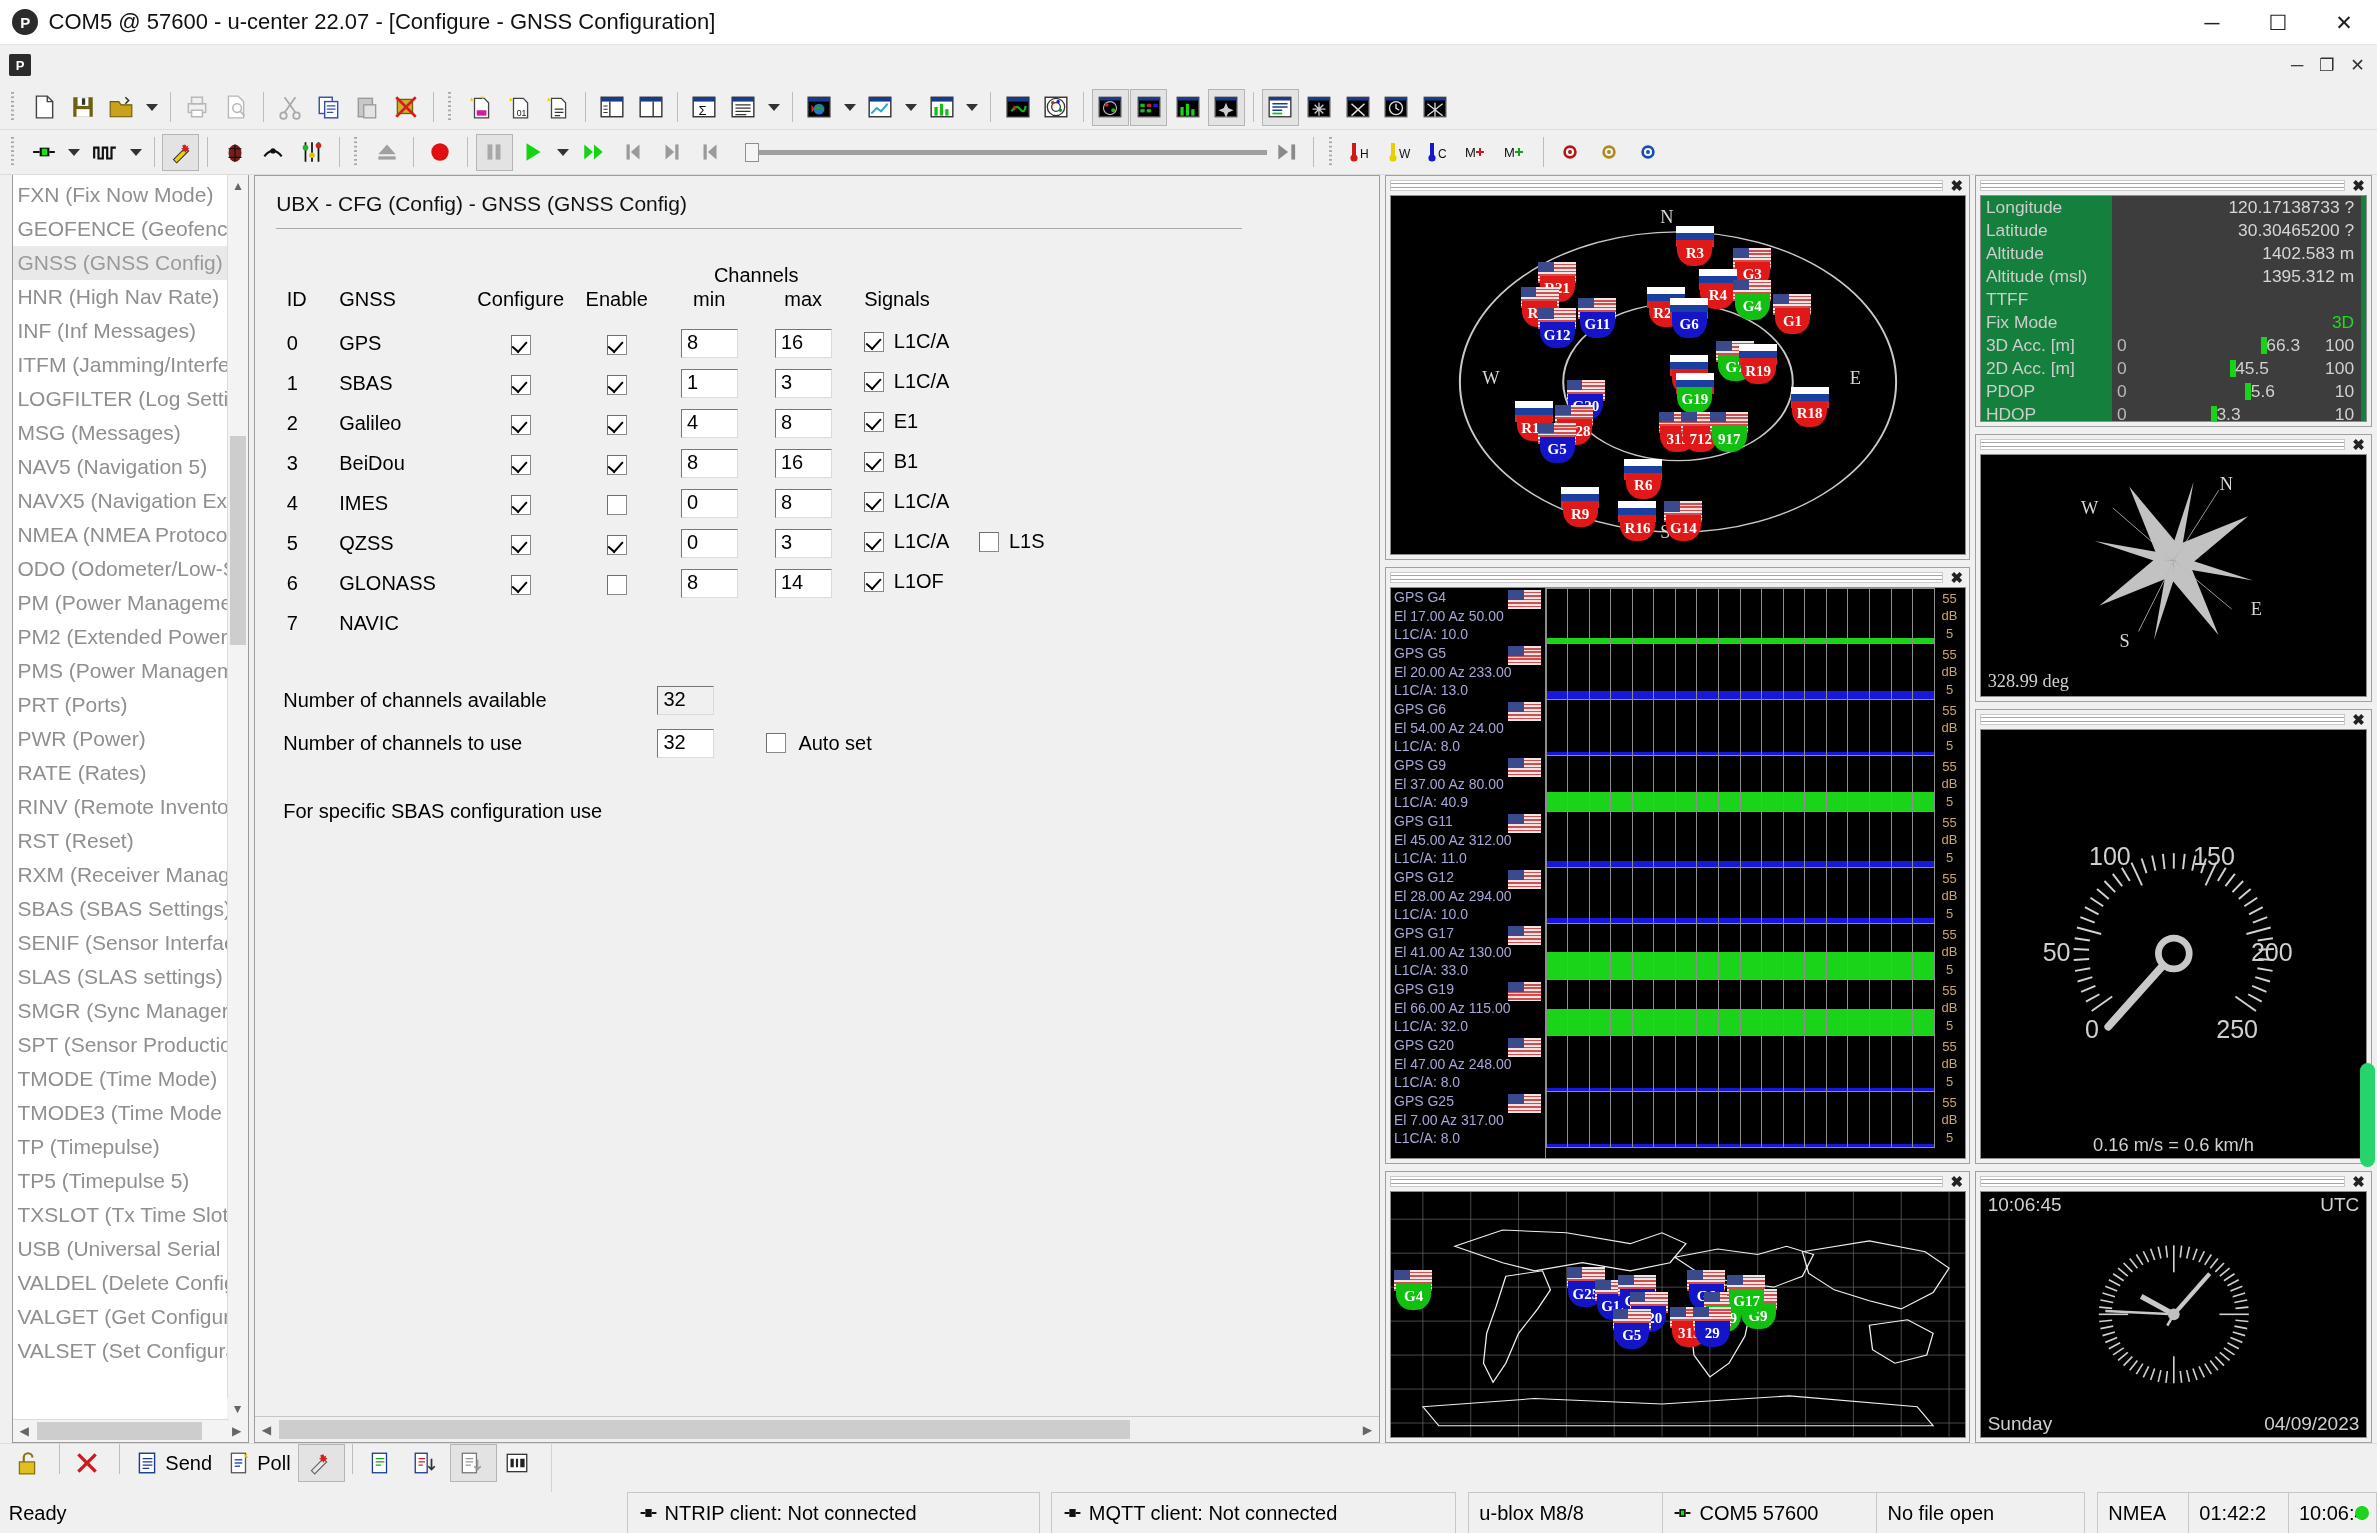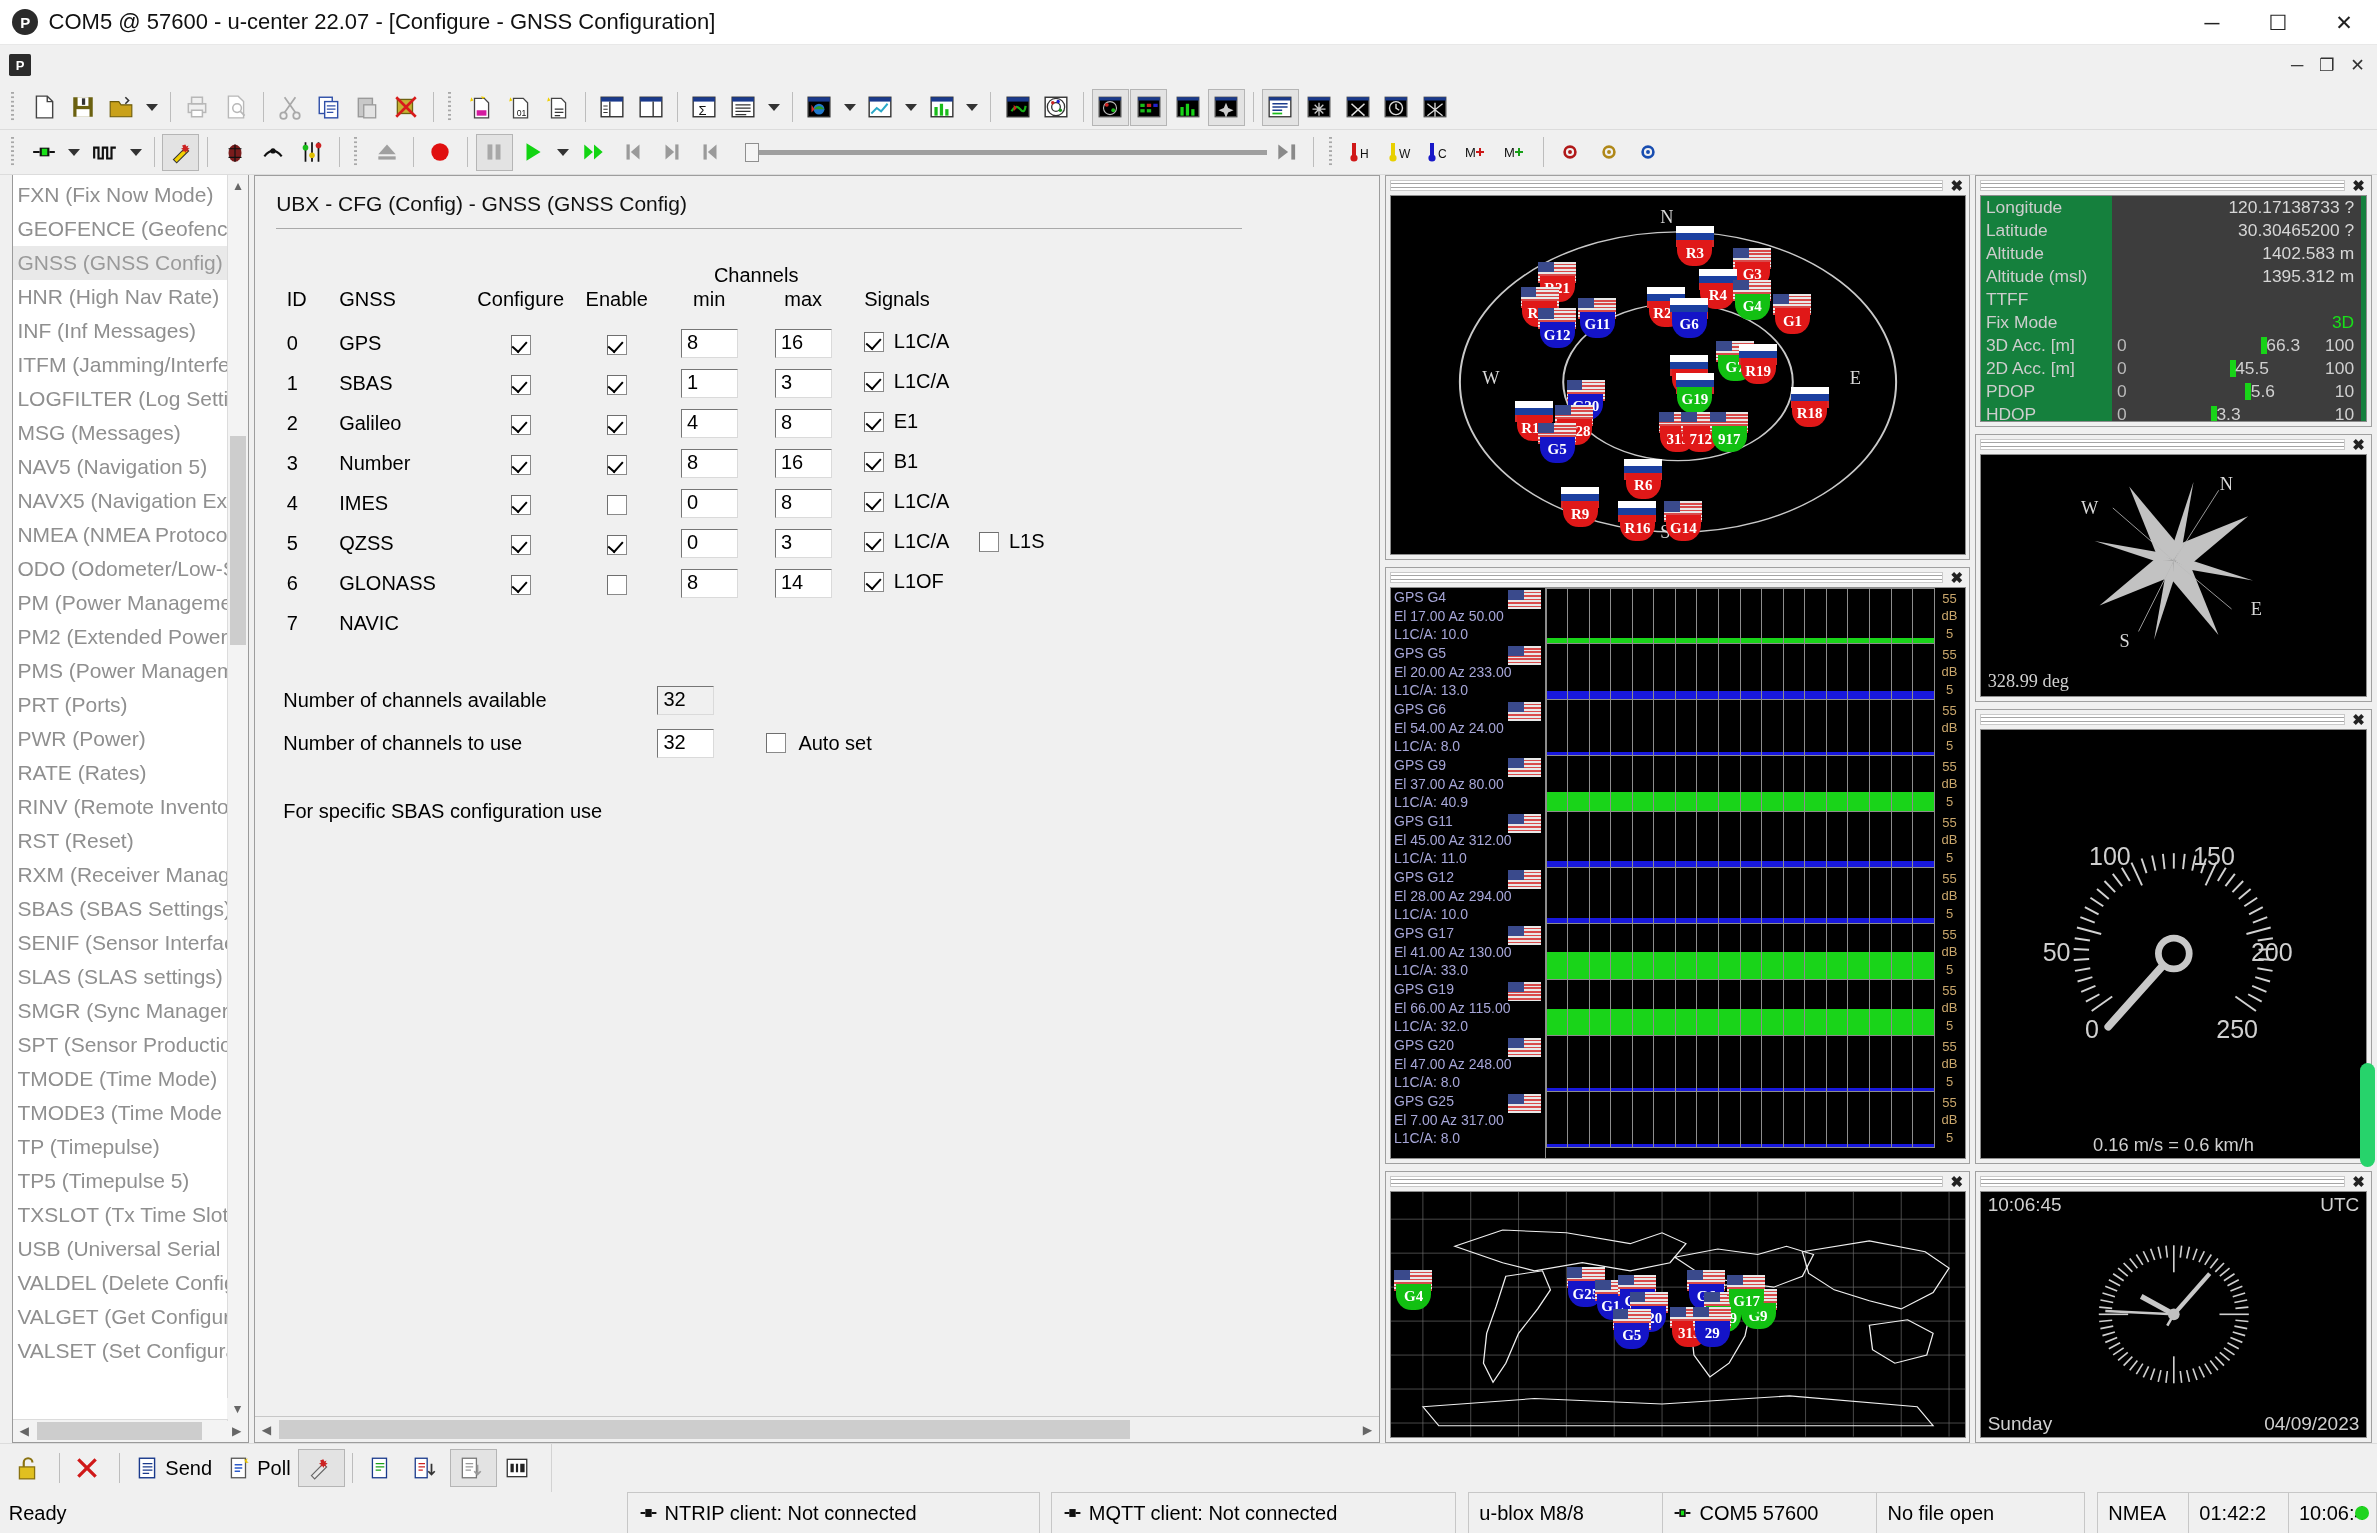--- a/index.html
+++ b/index.html
@@ -153,21 +153,21 @@
   .speed-val{position:absolute;left:0;right:0;bottom:1.7px;text-align:center;color:#d0d0d0;font-size:18.3px;}
   .clock-tl{position:absolute;left:7px;top:1.7px;color:#d0d0d0;font-size:19px;}
   .clock-tr{position:absolute;right:7px;top:1.7px;color:#d0d0d0;font-size:19px;}
   .clock-bl{position:absolute;left:7px;bottom:1.7px;color:#d0d0d0;font-size:19px;}
   .clock-br{position:absolute;right:7px;bottom:1.7px;color:#d0d0d0;font-size:19px;}
 
   .rightscroll{position:absolute;right:-5.2px;top:0;bottom:0;width:19px;}
   .rs-thumb{position:absolute;left:1.7px;right:1.7px;top:888px;height:104px;background:#27d36b;border-radius:8.7px;}
 
   
-  .bottombar{ height:49px; flex:0 0 auto; background:#f0f0f0; display:flex; align-items:center; padding-left:7px; border-top:0.9px solid #dcdcdc;}
+  .bottombar{ height:49px; flex:0 0 auto; background:#f0f0f0; display:flex; align-items:flex-start; padding-left:7px; border-top:0.9px solid #dcdcdc;}
   .bb-btn{ height:38px; display:flex; align-items:center; gap:5.2px; padding:0 7px; font-size:20px;}
   .bb-btn.sunk{border:0.9px solid #b5b5b5;background:#e3e3e3;}
   .bb-fill{flex:1 1 auto;height:100%;border-left:0.9px solid #d3d3d3;margin-left:8.7px;}
 
   .statusbar{ height:42px; flex:0 0 auto; background:#f0f0f0; display:flex; align-items:stretch; font-size:20px;}
   .sb-cell{ display:flex; align-items:center; padding:0 10.4px; border:0.9px solid #c7c7c7; border-left:none; white-space:nowrap;}
   .sb-ready{ border:none; width:662px; padding-left:8.7px;}
   .sb-gap{width:12.2px;border:none;}
   .sb-icn{margin-right:7px;display:inline-flex;align-items:center;}
   .led{width:14px;height:14px;border-radius:50%;background:#1fd41f;display:inline-block;}
@@ -730,21 +730,21 @@
                   <td class="c-en"><span class="cb on"></span></td>
                   <td class="c-min"><span class="numbox">4</span></td>
                   <td class="c-max"><span class="numbox">8</span></td>
                   <td class="c-sig"><span class="sig-group">
                       <span class="cb on"></span>
                       <span class="sig-label">E1</span>
                     </span></td>
                 </tr>
                 <tr>
                   <td class="c-id">3</td>
-                  <td class="c-gnss">Number</td>
+                  <td class="c-gnss">BeiDou</td>
                   <td class="c-cfg"><span class="cb on"></span></td>
                   <td class="c-en"><span class="cb on"></span></td>
                   <td class="c-min"><span class="numbox">8</span></td>
                   <td class="c-max"><span class="numbox">16</span></td>
                   <td class="c-sig"><span class="sig-group">
                       <span class="cb on"></span>
                       <span class="sig-label">B1</span>
                     </span></td>
                 </tr>
                 <tr>

